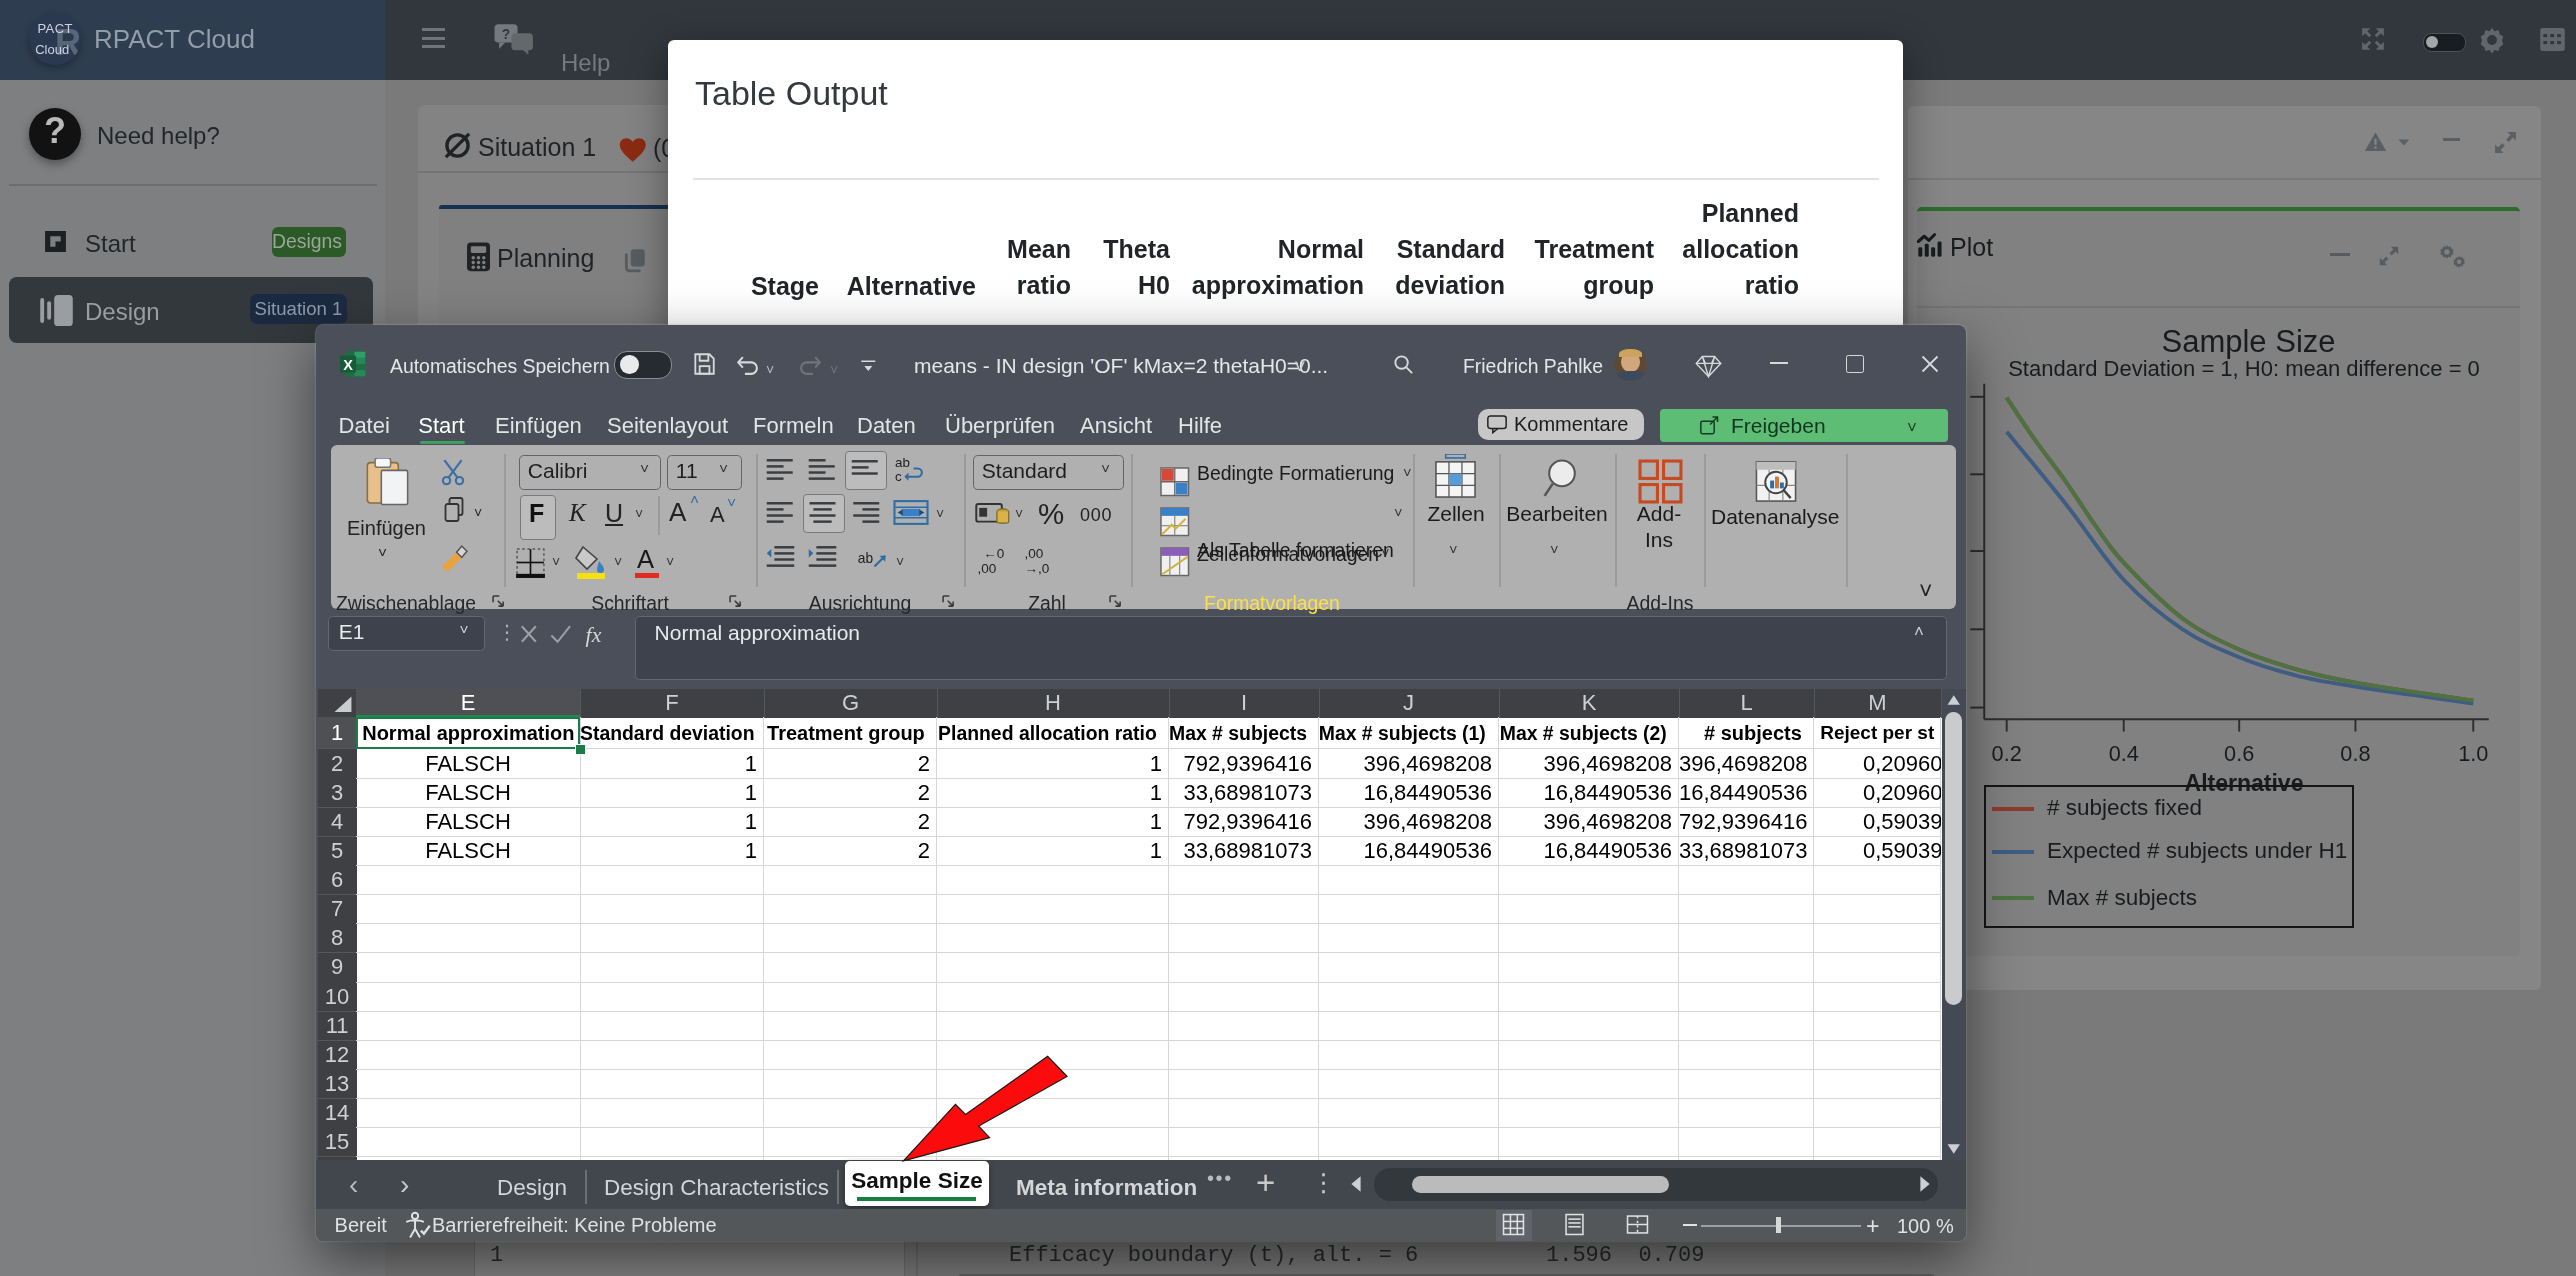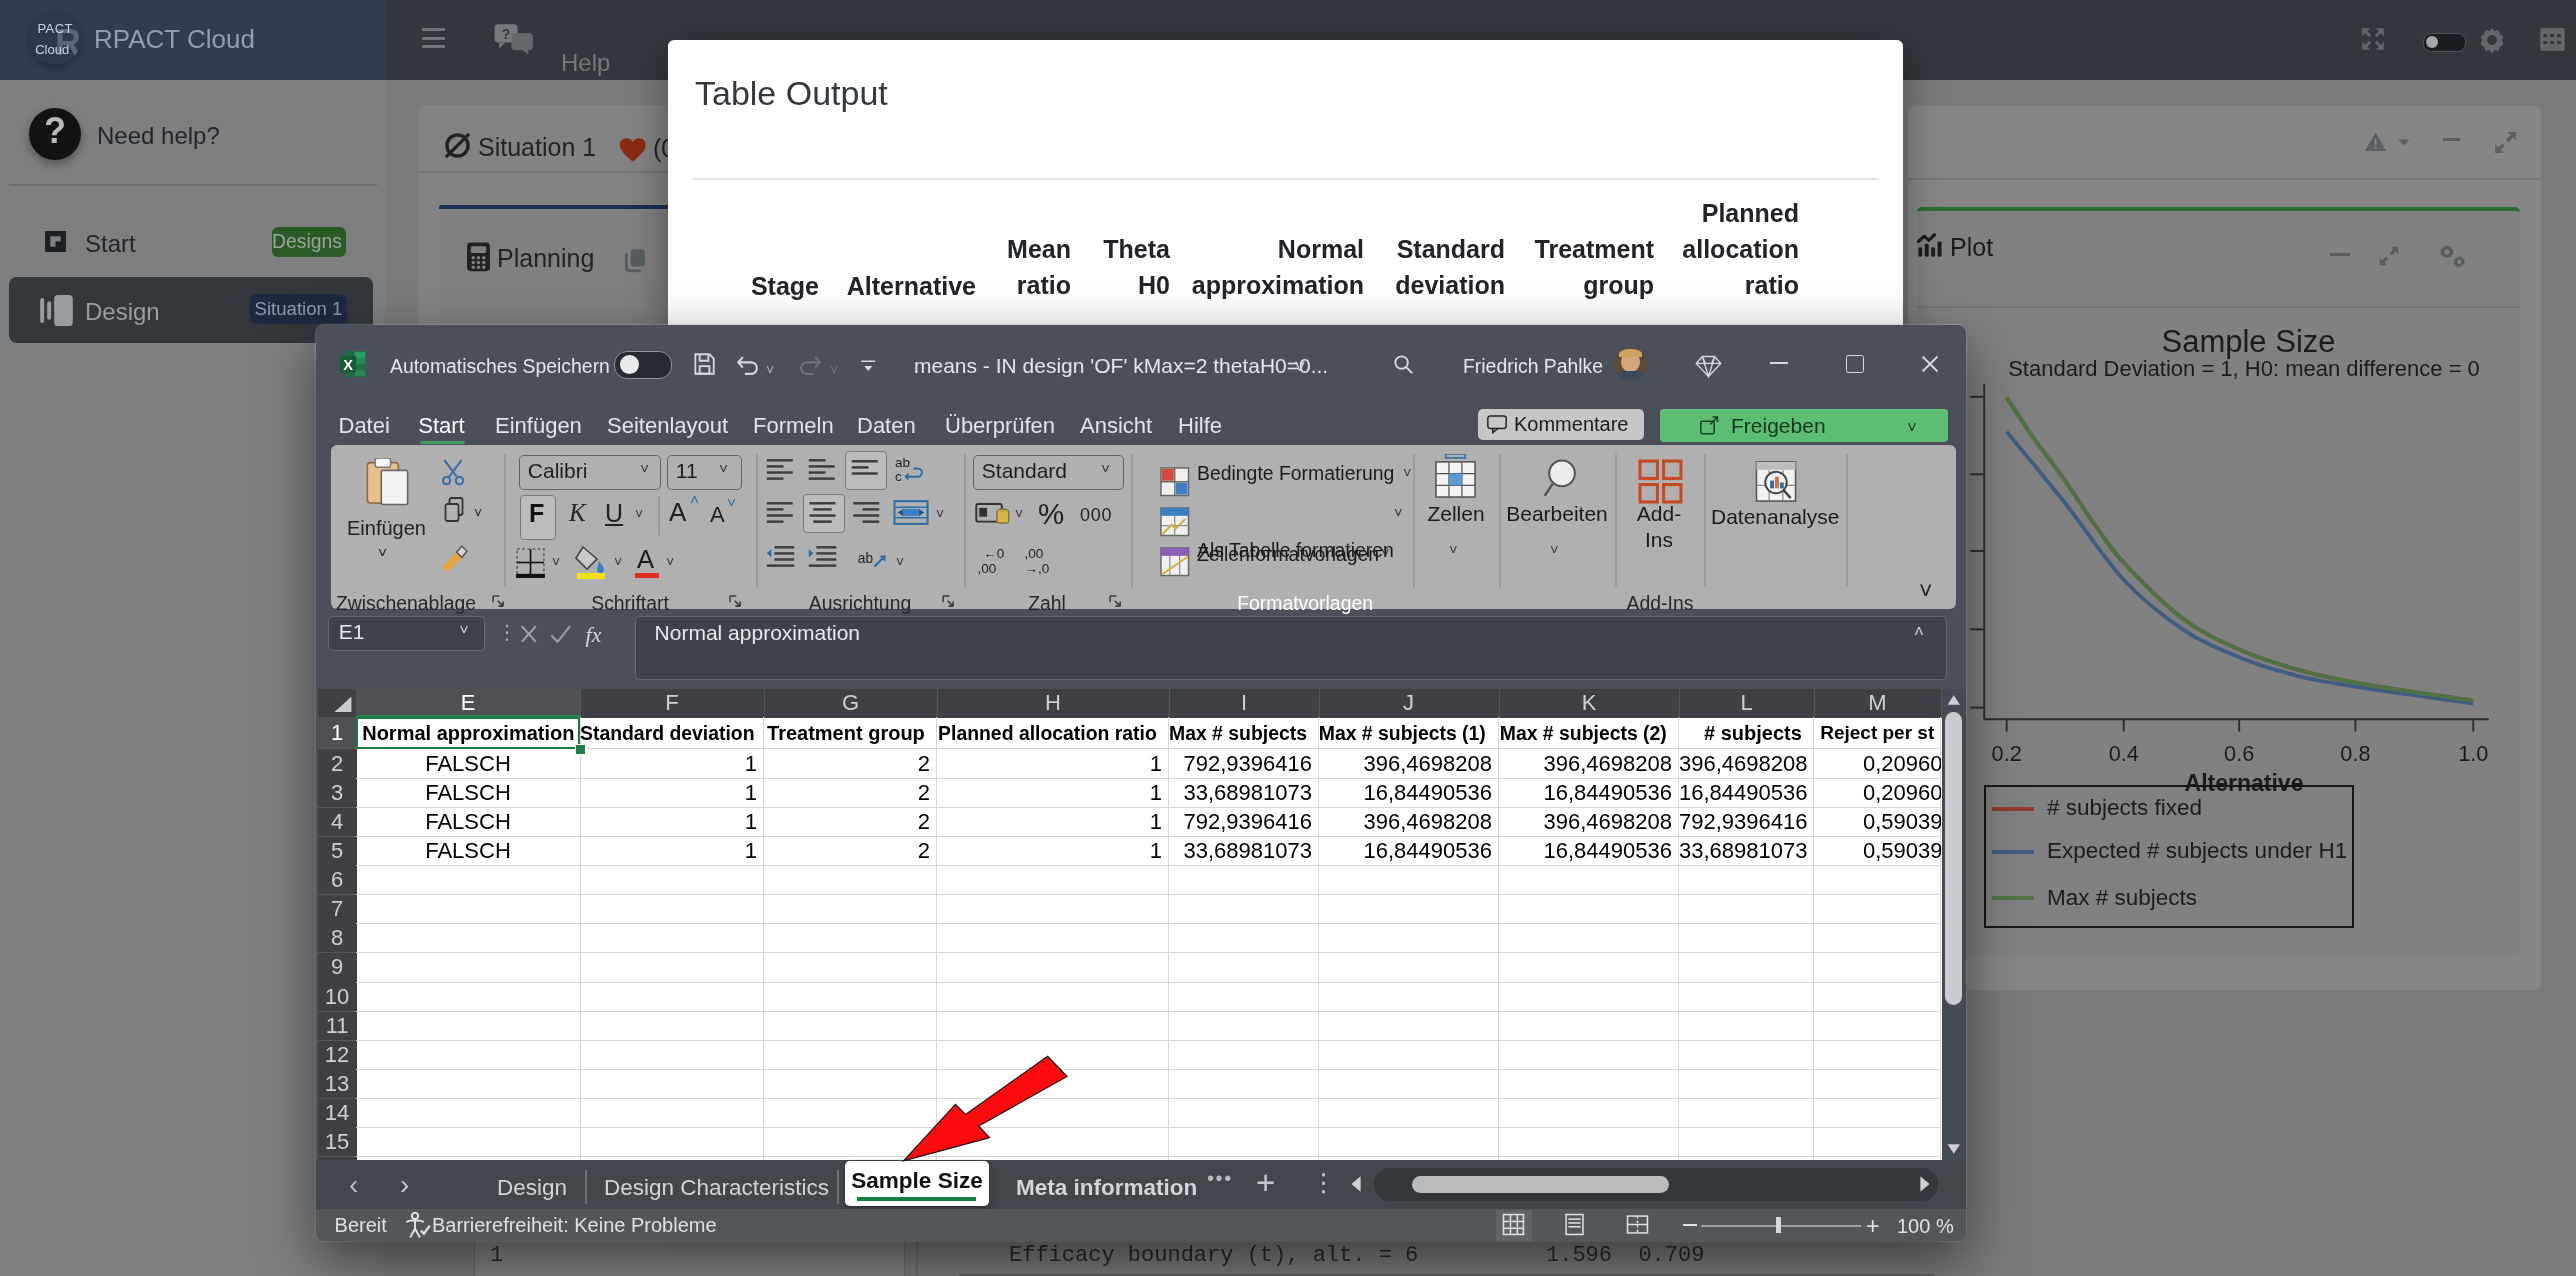--- a/index.html
+++ b/index.html
@@ -277,21 +277,21 @@
 <div class="abs" style="left:22.5px;top:88px;width:51px;text-align:center;font-size:22px;color:#e2e4e6;">Datei</div>
 <div class="abs" style="left:102px;top:88px;width:47px;text-align:center;font-size:22px;color:#ffffff;">Start</div>
 <div class="abs" style="left:179px;top:88px;width:80px;text-align:center;font-size:22px;color:#e2e4e6;">Einfügen</div>
 <div class="abs" style="left:291px;top:88px;width:115px;text-align:center;font-size:22px;color:#e2e4e6;">Seitenlayout</div>
 <div class="abs" style="left:437px;top:88px;width:74px;text-align:center;font-size:22px;color:#e2e4e6;">Formeln</div>
 <div class="abs" style="left:541px;top:88px;width:56px;text-align:center;font-size:22px;color:#e2e4e6;">Daten</div>
 <div class="abs" style="left:629px;top:88px;width:105px;text-align:center;font-size:22px;color:#e2e4e6;">Überprüfen</div>
 <div class="abs" style="left:764px;top:88px;width:66px;text-align:center;font-size:22px;color:#e2e4e6;">Ansicht</div>
 <div class="abs" style="left:862px;top:88px;width:41px;text-align:center;font-size:22px;color:#e2e4e6;">Hilfe</div>
 <div class="abs" style="left:104px;top:116px;width:45px;height:3.1px;background:#3f9e62;border-radius:1.6px;"></div>
-<div class="abs" style="left:1162px;top:84px;width:166px;height:31px;background:#c7c7c7;border-radius:5px;">
+<div class="abs" style="left:1162px;top:84px;width:166px;height:31px;background:#c7c7c7;border-radius:10px;">
 <svg class="abs" style="left:9.3px;top:6.2px;" width="20" height="18.6" viewBox="0 0 24 22" fill="none" stroke="#222" stroke-width="1.8">
 <rect x="1" y="1" width="22" height="15" rx="3"></rect>
           <path d="M7 16 L7 21 L13 16"></path>
         </svg>
 <div class="abs" style="left:36px;top:3.9px;font-size:20px;color:#1c1c1c;">Kommentare</div>
       </div>
 <div class="abs" style="left:1344px;top:84px;width:288px;height:33px;background:#5ebd74;border-radius:3.9px;">
 <svg class="abs" style="left:40px;top:7px;" width="20" height="18.6" viewBox="0 0 24 22" fill="none" stroke="#143c22" stroke-width="1.8">
 <rect x="1" y="6" width="16" height="15" rx="2"></rect>
           <path d="M12 10 L21 1 M15 1 H21 V7"></path>
@@ -306,21 +306,21 @@
 <div class="abs" style="left:815px;top:129px;width:1.6px;height:133px;background:#9b9b9b;"></div>
 <div class="abs" style="left:1097px;top:129px;width:1.6px;height:133px;background:#9b9b9b;"></div>
 <div class="abs" style="left:1183px;top:129px;width:1.6px;height:133px;background:#9b9b9b;"></div>
 <div class="abs" style="left:1299px;top:129px;width:1.6px;height:133px;background:#9b9b9b;"></div>
 <div class="abs" style="left:1388px;top:129px;width:1.6px;height:133px;background:#9b9b9b;"></div>
 <div class="abs" style="left:1530px;top:129px;width:1.6px;height:133px;background:#9b9b9b;"></div>
 <div class="abs" style="left:-11px;top:267px;width:202px;text-align:center;font-size:19.4px;color:#26292c;">Zwischenablage</div>
 <div class="abs" style="left:213px;top:267px;width:202px;text-align:center;font-size:19.4px;color:#26292c;">Schriftart</div>
 <div class="abs" style="left:443px;top:267px;width:202px;text-align:center;font-size:19.4px;color:#26292c;">Ausrichtung</div>
 <div class="abs" style="left:630px;top:267px;width:202px;text-align:center;font-size:19.4px;color:#26292c;">Zahl</div>
-<div class="abs" style="left:855px;top:267px;width:202px;text-align:right;font-size:19.4px;color:#ffffff;">Formatvorlagen</div>
+<div class="abs" style="left:855px;top:267px;width:202px;text-align:center;font-size:19.4px;color:#fde047;">Formatvorlagen</div>
 <div class="abs" style="left:1243px;top:267px;width:202px;text-align:center;font-size:19.4px;color:#26292c;">Add-Ins</div>
 <svg class="abs" style="left:174px;top:268px;" width="17" height="17" viewBox="0 0 22 22" stroke="#3a3a3a" stroke-width="2" fill="none">
 <path d="M4 4 H12 M4 4 V12"></path>
         <path d="M10 10 L17 17 M17 17 V11 M17 17 H11"></path>
       </svg>
 <svg class="abs" style="left:411px;top:268px;" width="17" height="17" viewBox="0 0 22 22" stroke="#3a3a3a" stroke-width="2" fill="none">
 <path d="M4 4 H12 M4 4 V12"></path>
         <path d="M10 10 L17 17 M17 17 V11 M17 17 H11"></path>
       </svg>
 <svg class="abs" style="left:624px;top:268px;" width="17" height="17" viewBox="0 0 22 22" stroke="#3a3a3a" stroke-width="2" fill="none">

